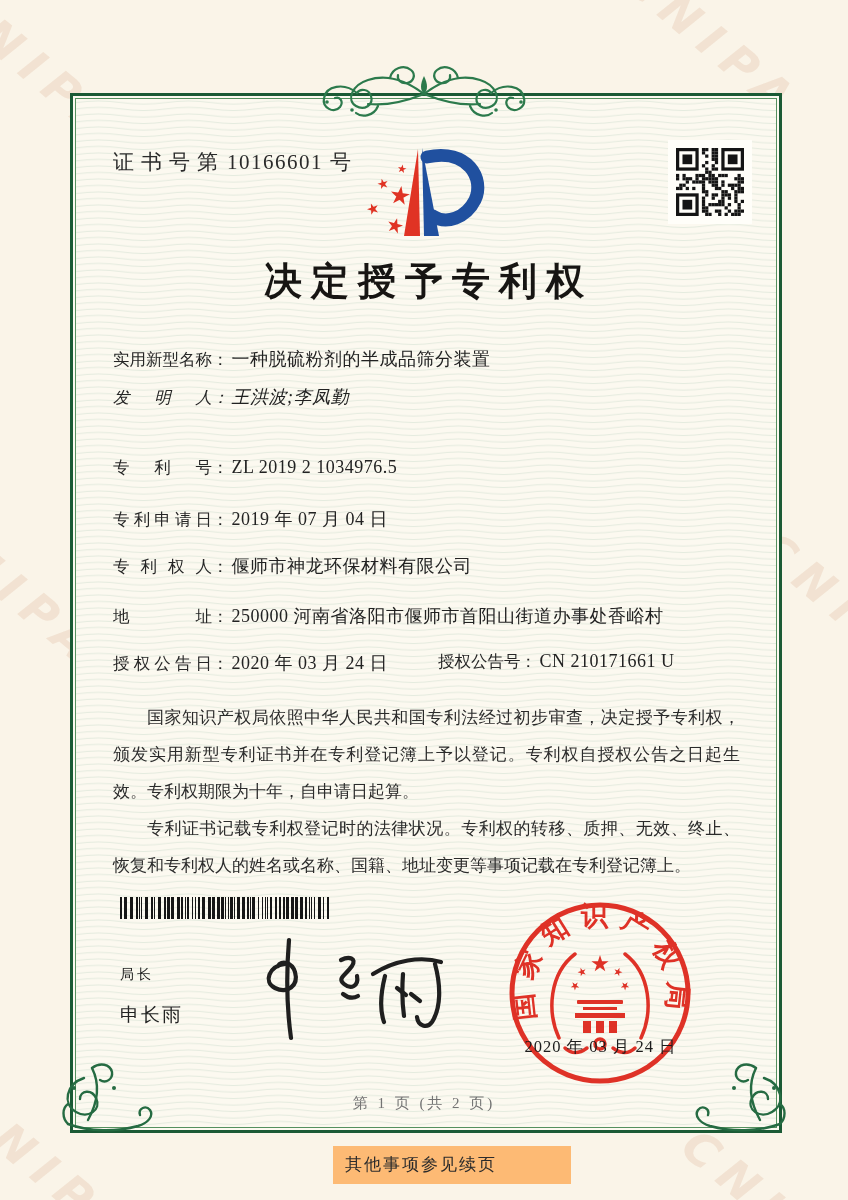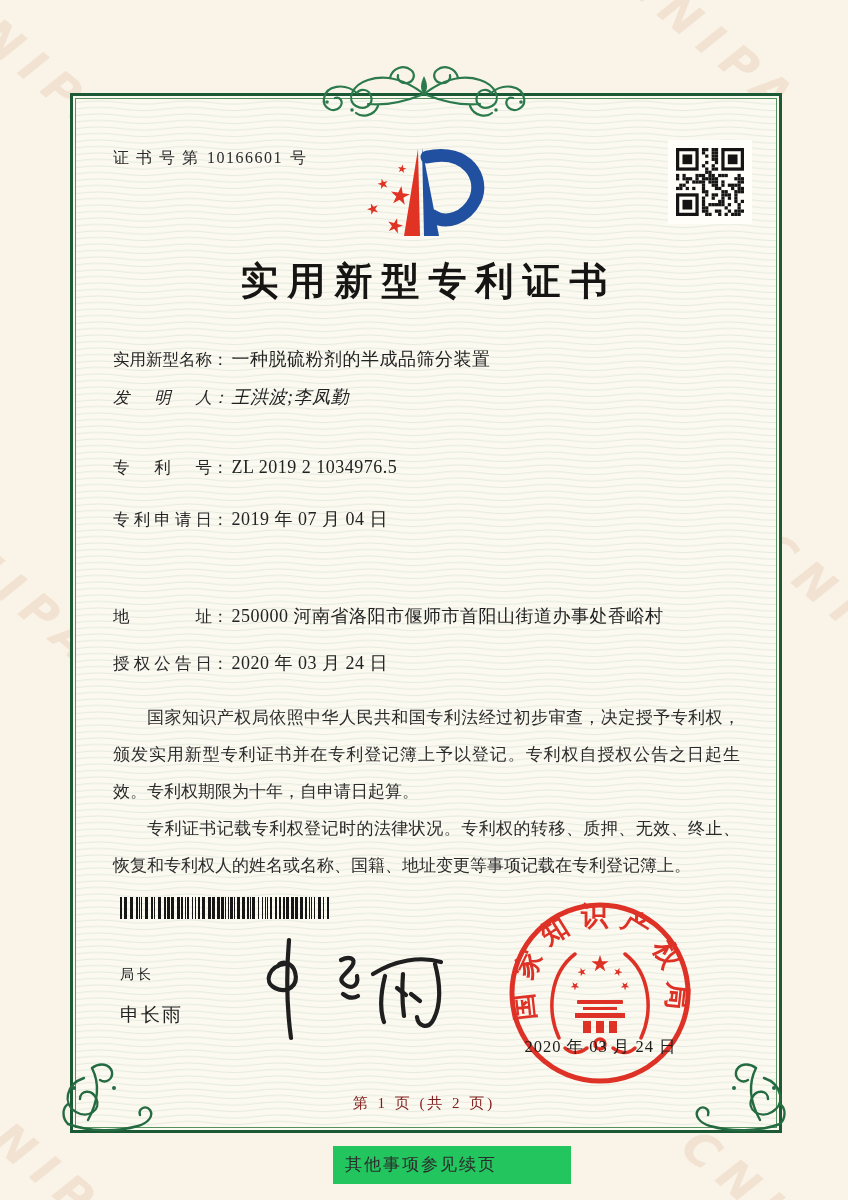--- a/index.html
+++ b/index.html
@@ -26,21 +26,21 @@
   }
   .frame-inner {
     position:absolute; inset:2px; border:1px solid #55905f;
   }
   .waves { position:absolute; left:76px; top:99px; z-index:1; }
   .ornament { position:absolute; z-index:3; }
   
   .content { position:absolute; inset:0; z-index:4; }
   .cert-no {
     position:absolute; left:113px; top:148px;
-    font-size:16px; color:#2a2a2a;
+    font-size:21px; color:#2a2a2a;
   }
   .cert-no .pfx { letter-spacing:7px; }
   .cert-no .num { letter-spacing:1.5px; margin-left:2px; }
   .cert-no .sfx { margin-left:7px; }
   .logo { position:absolute; left:352px; top:136px; }
   .qr-wrap {
     position:absolute; left:668px; top:140px; width:84px; height:84px;
     background:#fffef9; display:flex; align-items:center; justify-content:center;
   }
   .doc-title {
@@ -66,25 +66,25 @@
   .sig-title { position:absolute; left:120px; top:966px; font-size:14px; color:#222; letter-spacing:3px; }
   .sig-name  { position:absolute; left:120px; top:1002px; font-size:19px; color:#222; letter-spacing:2px; }
   .signature { position:absolute; left:245px; top:930px; }
   .seal { position:absolute; left:505px; top:898px; opacity:0.93; }
   .seal-date {
     position:absolute; left:508px; top:1036px; width:185px; text-align:center;
     font-size:16.5px; color:#1c1c1c; letter-spacing:1px; z-index:6;
   }
   .page-num {
     position:absolute; left:0; right:0; top:1094px; text-align:center;
-    font-size:15px; color:#7f1d1d; letter-spacing:3px;
+    font-size:15px; color:#737373; letter-spacing:3px;
   }
   .cont-note {
     position:absolute; left:333px; top:1146px; width:238px; height:38px;
-    background:#22c55e; z-index:5;
+    background:#fdba74; z-index:5;
     font-size:17px; color:#2b2b2b; letter-spacing:2px;
     line-height:38px; padding-left:12px;
   }
 </style>
 </head>
 <body>
 
 <div class="page">
 
   <div class="wm" style="left:-30px; top:-22px;">CNIPA</div>
@@ -302,39 +302,45 @@
           <rect x="6.48" y="6.48" width="9.71" height="9.71" fill="#141414"></rect>
           <rect x="45.33" y="0.00" width="22.67" height="22.67" fill="#141414"></rect>
           <rect x="48.57" y="3.24" width="16.19" height="16.19" fill="#fffef9"></rect>
           <rect x="51.81" y="6.48" width="9.71" height="9.71" fill="#141414"></rect>
           <rect x="0.00" y="45.33" width="22.67" height="22.67" fill="#141414"></rect>
           <rect x="3.24" y="48.57" width="16.19" height="16.19" fill="#fffef9"></rect>
           <rect x="6.48" y="51.81" width="9.71" height="9.71" fill="#141414"></rect>
         </svg>
     </div>
 
-    <div class="doc-title">实用新型专利证书</div>
+    <div class="doc-title">决定授予专利权</div>
 
     <div class="frow" style="top:347px;">
       <span class="flabel">实用新型名称</span><span class="fcolon">：</span><span class="fvalue">一种脱硫粉剂的半成品筛分装置</span>
     </div>
     <div class="frow" style="top:385px;font-style:italic;">
       <span class="flabel">发明人</span><span class="fcolon">：</span><span class="fvalue">王洪波;李凤勤</span>
     </div>
     <div class="frow" style="top:457px;">
       <span class="flabel">专利号</span><span class="fcolon">：</span><span class="fvalue">ZL 2019 2 1034976.5</span>
     </div>
     <div class="frow" style="top:507px;">
       <span class="flabel">专利申请日</span><span class="fcolon">：</span><span class="fvalue">2019 年 07 月 04 日</span>
     </div>
+    <div class="frow" style="top:554px;">
+      <span class="flabel">专利权人</span><span class="fcolon">：</span><span class="fvalue">偃师市神龙环保材料有限公司</span>
+    </div>
     <div class="frow" style="top:604px;">
       <span class="flabel">地址</span><span class="fcolon">：</span><span class="fvalue">250000 河南省洛阳市偃师市首阳山街道办事处香峪村</span>
     </div>
     <div class="frow" style="top:651px;">
       <span class="flabel">授权公告日</span><span class="fcolon">：</span><span class="fvalue">2020 年 03 月 24 日</span>
+      <span class="fgroup2">
+        <span class="flabel" style="width:82px;">授权公告号</span><span class="fcolon">：</span><span class="fvalue">CN 210171661 U</span>
+      </span>
     </div>
 
     <div class="paras">
       <p>国家知识产权局依照中华人民共和国专利法经过初步审查，决定授予专利权，颁发实用新型专利证书并在专利登记簿上予以登记。专利权自授权公告之日起生效。专利权期限为十年，自申请日起算。</p>
       <p>专利证书记载专利权登记时的法律状况。专利权的转移、质押、无效、终止、恢复和专利权人的姓名或名称、国籍、地址变更等事项记载在专利登记簿上。</p>
     </div>
 
     <svg class="barcode" id="barcode-svg" width="213" height="22" viewBox="0 0 213 22">
         <rect x="0" y="0" width="2" height="22" fill="#161616"></rect>
         <rect x="4" y="0" width="3" height="22" fill="#161616"></rect>

